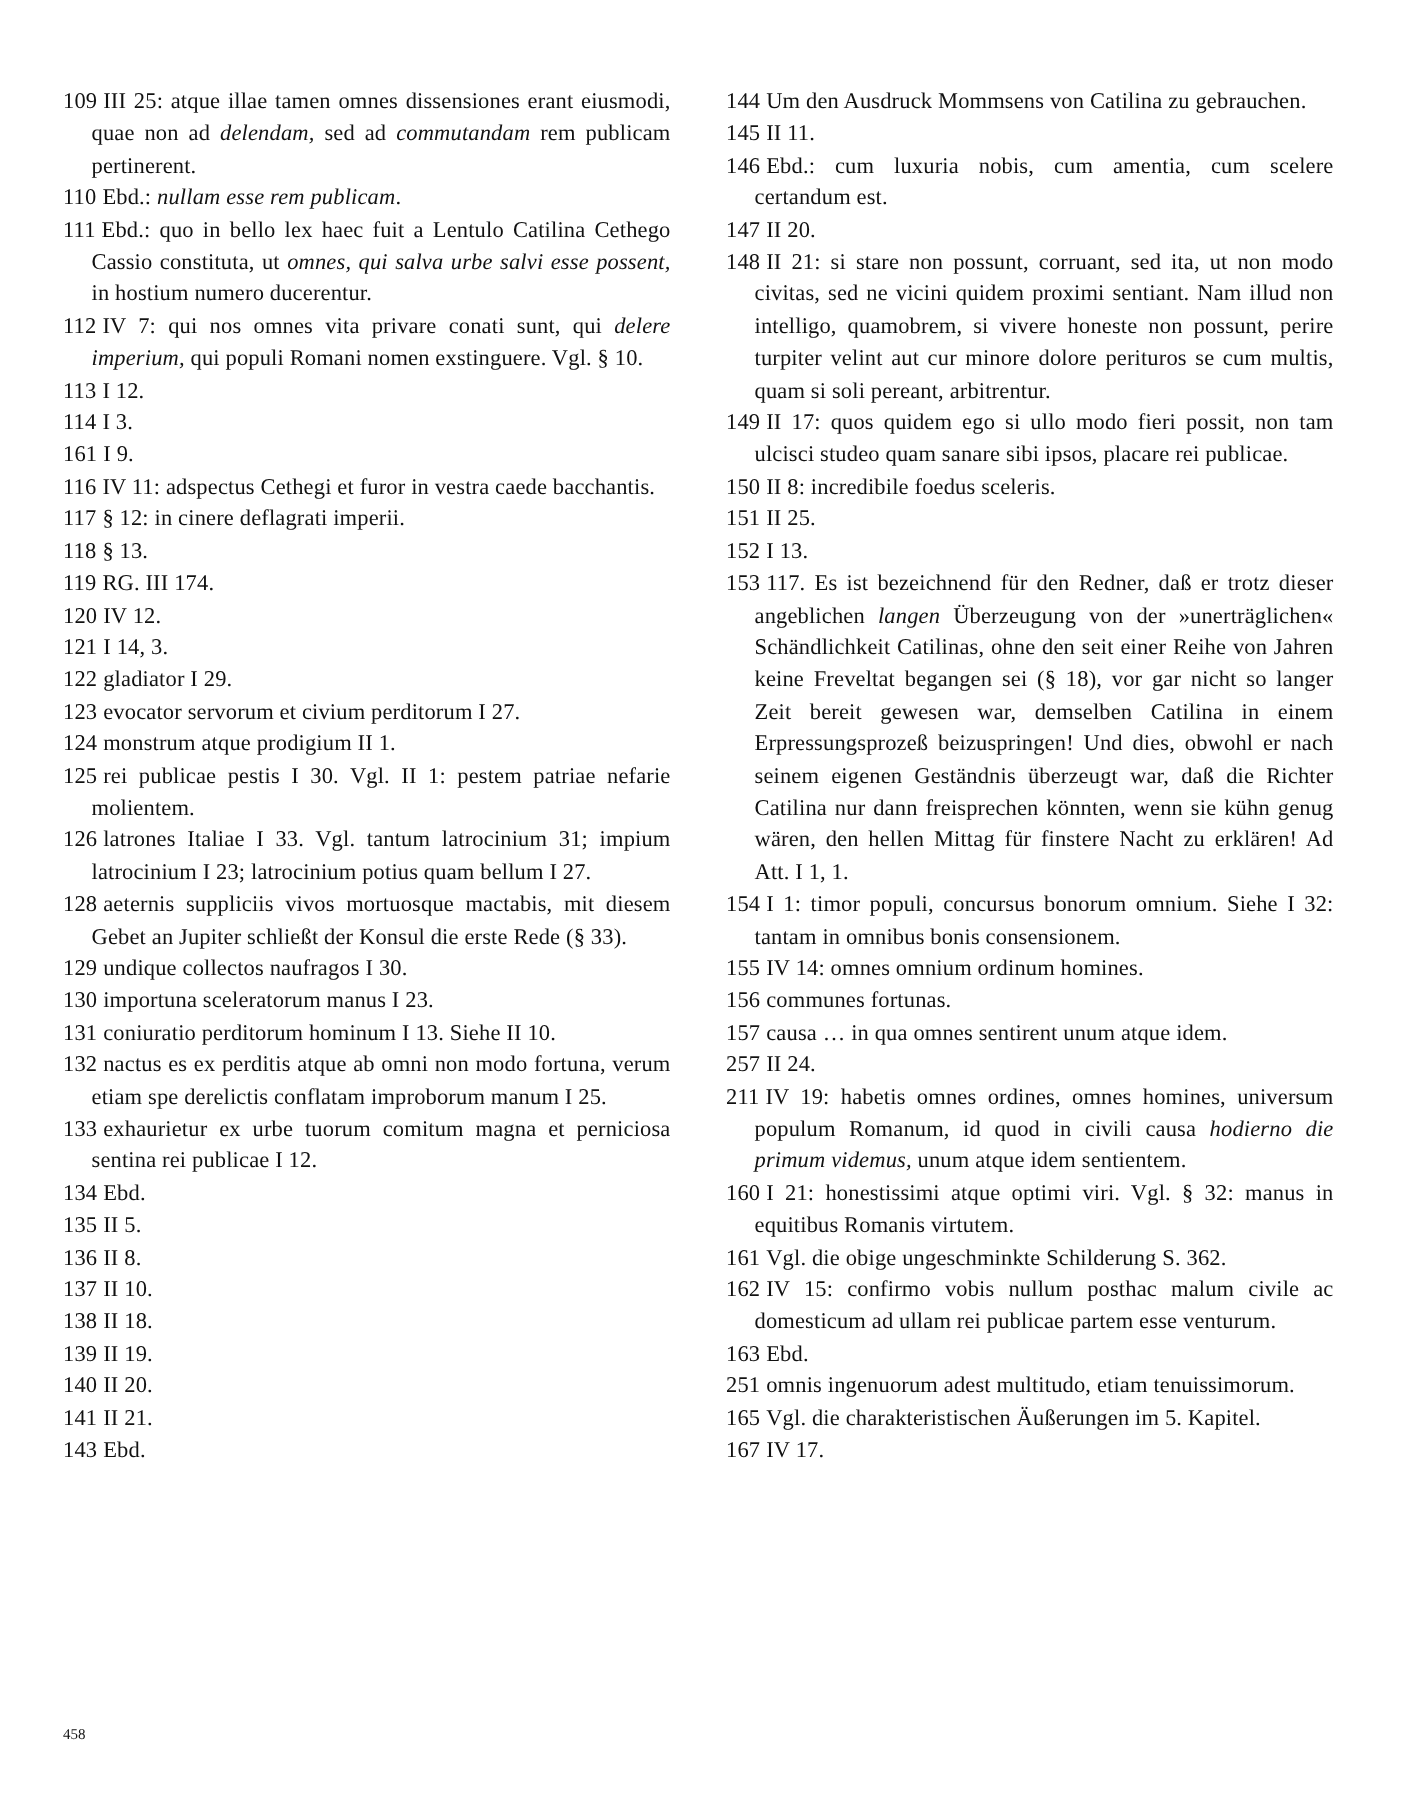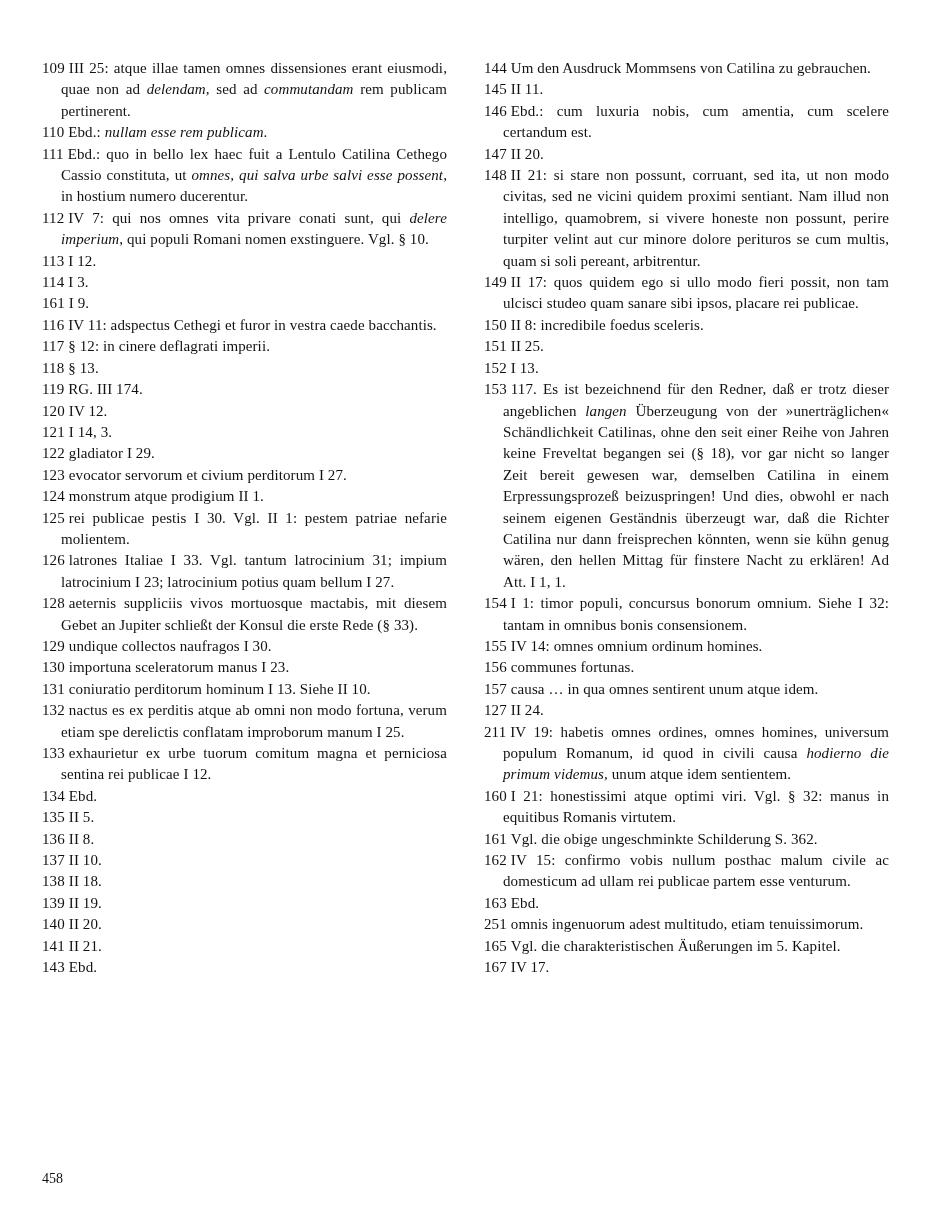--- a/index.html
+++ b/index.html
@@ -37,22 +37,22 @@
   }
   .note-num {
     margin-right: 4px;
   }
   .note em {
     font-style: italic;
   }
   .page-number {
     position: absolute;
     left: 42px;
-    bottom: 26px;
-    font-size: 14px;
+    bottom: 48px;
+    font-size: 10px;
     line-height: 11px;
     color: #111111;
   }
 </style>
 </head>
 <body>
 
 <div class="page">
   <div class="columns">
     <div class="col" id="notes-left">
@@ -98,21 +98,21 @@
         <div class="note"><span class="note-num">148</span><span>II 21: si stare non possunt, corruant, sed ita, ut non modo civitas, sed ne vicini quidem proximi sentiant. Nam illud non intelligo, quamobrem, si vivere honeste non possunt, perire turpiter velint aut cur minore dolore perituros se cum multis, quam si soli pereant, arbitrentur.</span></div>
         <div class="note"><span class="note-num">149</span><span>II 17: quos quidem ego si ullo modo fieri possit, non tam ulcisci studeo quam sanare sibi ipsos, placare rei publicae.</span></div>
         <div class="note"><span class="note-num">150</span><span>II 8: incredibile foedus sceleris.</span></div>
         <div class="note"><span class="note-num">151</span><span>II 25.</span></div>
         <div class="note"><span class="note-num">152</span><span>I 13.</span></div>
         <div class="note"><span class="note-num">153</span><span>117. Es ist bezeichnend für den Redner, daß er trotz dieser angeblichen <em>langen</em> Überzeugung von der »unerträglichen« Schändlichkeit Catilinas, ohne den seit einer Reihe von Jahren keine Freveltat begangen sei (§ 18), vor gar nicht so langer Zeit bereit gewesen war, demselben Catilina in einem Erpressungsprozeß beizuspringen! Und dies, obwohl er nach seinem eigenen Geständnis überzeugt war, daß die Richter Catilina nur dann freisprechen könnten, wenn sie kühn genug wären, den hellen Mittag für finstere Nacht zu erklären! Ad Att. I 1, 1.</span></div>
         <div class="note"><span class="note-num">154</span><span>I 1: timor populi, concursus bonorum omnium. Siehe I 32: tantam in omnibus bonis consensionem.</span></div>
         <div class="note"><span class="note-num">155</span><span>IV 14: omnes omnium ordinum homines.</span></div>
         <div class="note"><span class="note-num">156</span><span>communes fortunas.</span></div>
         <div class="note"><span class="note-num">157</span><span>causa … in qua omnes sentirent unum atque idem.</span></div>
-        <div class="note"><span class="note-num">127</span><span>II 24.</span></div>
+        <div class="note"><span class="note-num">257</span><span>II 24.</span></div>
         <div class="note"><span class="note-num">211</span><span>IV 19: habetis omnes ordines, omnes homines, universum populum Romanum, id quod in civili causa <em>hodierno die primum videmus,</em> unum atque idem sentientem.</span></div>
         <div class="note"><span class="note-num">160</span><span>I 21: honestissimi atque optimi viri. Vgl. § 32: manus in equitibus Romanis virtutem.</span></div>
         <div class="note"><span class="note-num">161</span><span>Vgl. die obige ungeschminkte Schilderung S. 362.</span></div>
         <div class="note"><span class="note-num">162</span><span>IV 15: confirmo vobis nullum posthac malum civile ac domesticum ad ullam rei publicae partem esse venturum.</span></div>
         <div class="note"><span class="note-num">163</span><span>Ebd.</span></div>
         <div class="note"><span class="note-num">251</span><span>omnis ingenuorum adest multitudo, etiam tenuissimorum.</span></div>
         <div class="note"><span class="note-num">165</span><span>Vgl. die charakteristischen Äußerungen im 5. Kapitel.</span></div>
         <div class="note"><span class="note-num">167</span><span>IV 17.</span></div>
       </div>
   </div>

